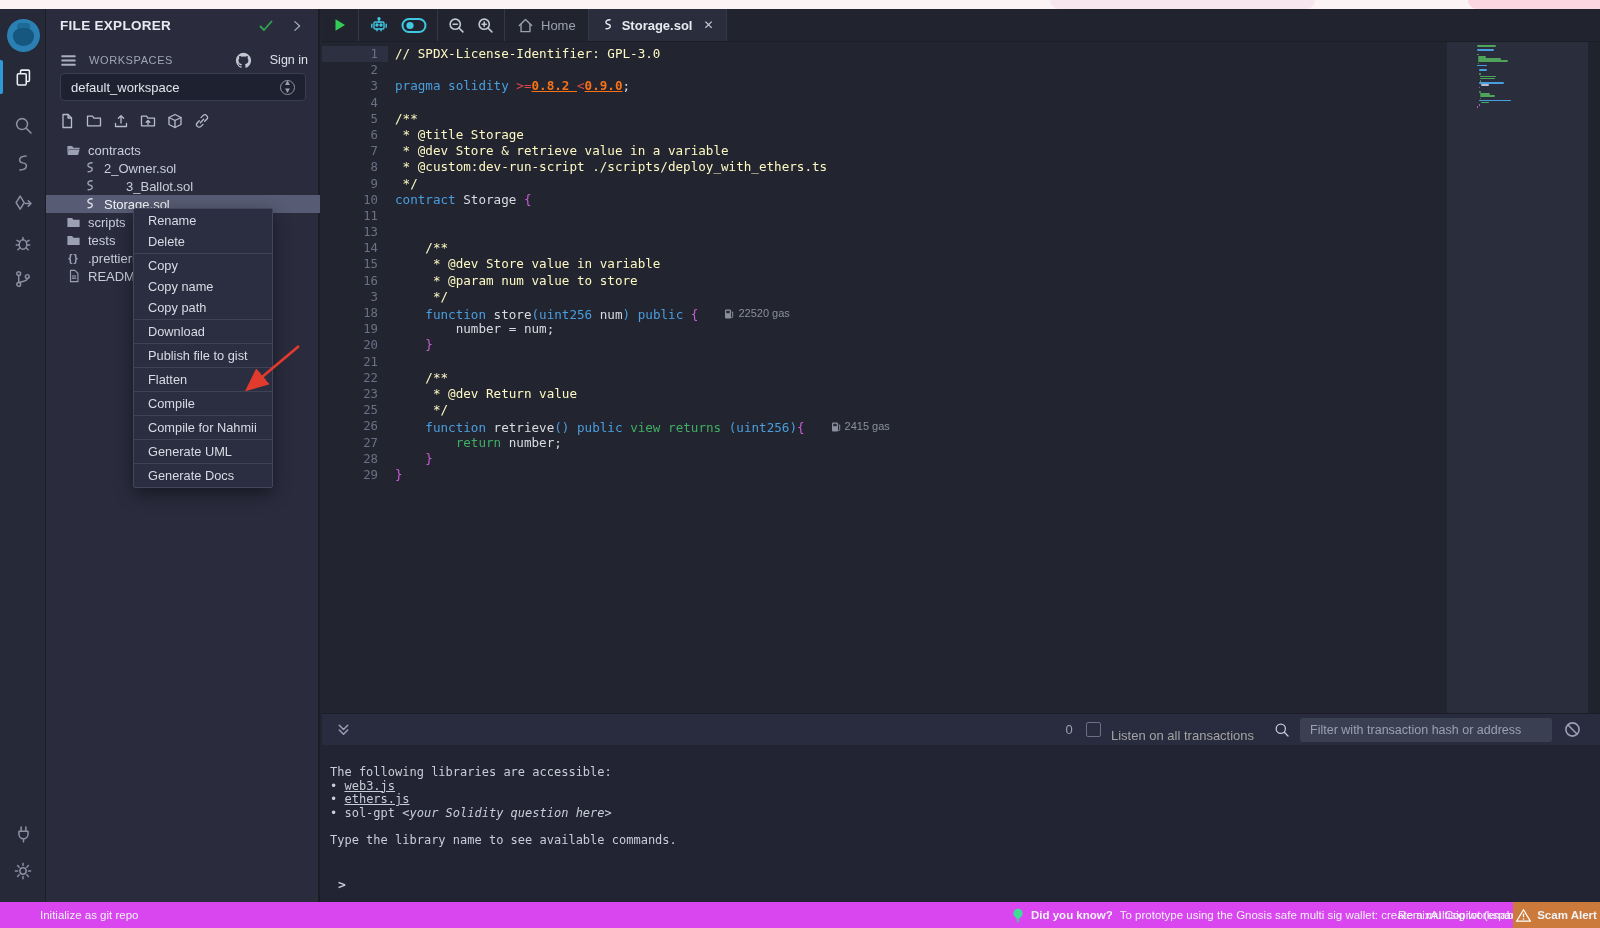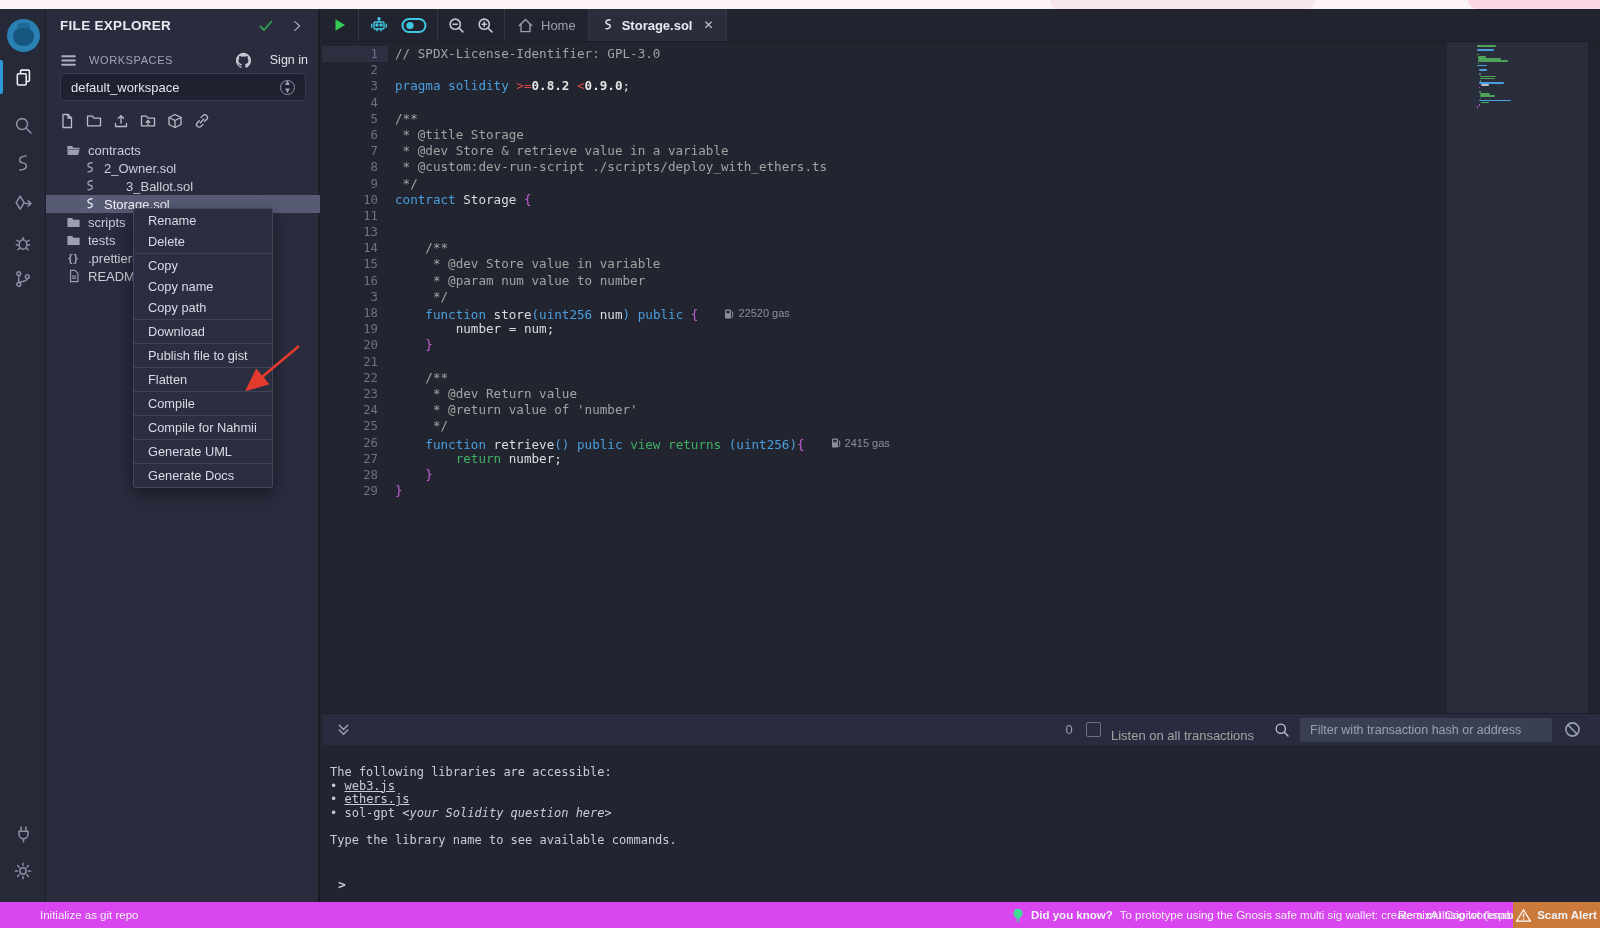--- a/index.html
+++ b/index.html
@@ -56,23 +56,23 @@
   .tab .close { font-size:12px; color:#c3c7d2; margin-left:4px; font-weight:normal; }
 
   
   .editor { position:absolute; left:0; top:33px; width:100%; height:671px; background:#22252f; overflow:hidden; }
   .code-region { position:absolute; left:0; top:0; width:1125px; height:100%; }
   .gutter-hl { position:absolute; left:0; top:4px; width:66px; height:16.2px; background:#2d3040; }
   .code-line { position:relative; height:16.2px; line-height:16.2px; white-space:pre; font-family:"DejaVu Sans Mono", monospace; font-size:12.6px; display:flex; }
   .code-line .ln { width:56px; flex:0 0 auto; text-align:right; padding-right:0; color:#6b7087; font-size:12.3px; }
   .code-line .lc { padding-left:17px; }
   .code-pane { position:absolute; left:0; top:4px; width:1125px; }
-  .tk-c { color:#a3a3a3;text-align:right; } .tk-k { color:#4a9ede; } .tk-g { color:#3fae63; }
+  .tk-c { color:#fef9c3;text-align:right; } .tk-k { color:#4a9ede; } .tk-g { color:#3fae63; }
   .tk-p { color:#c95fd6; } .tk-o { color:#d94848; } .tk-w { color:#d8dbe3; }
-  .tk-n { color:#e5e5e5; font-weight:bold; }
+  .tk-n { color:#f97316; font-weight:bold;text-decoration:underline; }
   .tk-gas { color:#8b8f9c; font-family:"Liberation Sans",sans-serif; font-size:11px; margin-left:26px; display:inline-flex; align-items:center; gap:4px; }
   .minimap-zone { position:absolute; left:1125px; top:0; width:141px; height:100%; background:#2a2d3c; }
   .right-strip { position:absolute; left:1266px; top:0; width:12px; height:100%; background:#20222d; }
   .minimap { position:absolute; left:30px; top:3px; width:48px; }
   .mm-line { height:1.6px; margin-bottom:.6px; border-radius:1px; }
 
   
   .term-header { position:absolute; left:0; top:704px; width:100%; height:32px; background:#292c3e; border-top:1px solid #1a1c26; display:flex; align-items:center; }
   .term-caret { margin-left:14px; color:#9aa0b3; cursor:pointer; line-height:0; }
   .term-right { position:absolute; left:740px; display:flex; align-items:center; }
@@ -376,33 +376,32 @@
             <div class="code-line"><span class="ln">5</span><span class="lc"><span class="tk-c">/**</span></span></div>
             <div class="code-line"><span class="ln">6</span><span class="lc"><span class="tk-c"> * @title Storage</span></span></div>
             <div class="code-line"><span class="ln">7</span><span class="lc"><span class="tk-c"> * @dev Store &amp; retrieve value in a variable</span></span></div>
             <div class="code-line"><span class="ln">8</span><span class="lc"><span class="tk-c"> * @custom:dev-run-script ./scripts/deploy_with_ethers.ts</span></span></div>
             <div class="code-line"><span class="ln">9</span><span class="lc"><span class="tk-c"> */</span></span></div>
             <div class="code-line"><span class="ln">10</span><span class="lc"><span class="tk-k">contract </span><span class="tk-w">Storage </span><span class="tk-p">{</span></span></div>
             <div class="code-line"><span class="ln">11</span><span class="lc"></span></div>
             <div class="code-line"><span class="ln">13</span><span class="lc"></span></div>
             <div class="code-line"><span class="ln">14</span><span class="lc"><span class="tk-c">    /**</span></span></div>
             <div class="code-line"><span class="ln">15</span><span class="lc"><span class="tk-c">     * @dev Store value in variable</span></span></div>
-            <div class="code-line"><span class="ln">16</span><span class="lc"><span class="tk-c">     * @param num value to number</span></span></div>
+            <div class="code-line"><span class="ln">16</span><span class="lc"><span class="tk-c">     * @param num value to store</span></span></div>
             <div class="code-line"><span class="ln">3</span><span class="lc"><span class="tk-c">     */</span></span></div>
             <div class="code-line"><span class="ln">18</span><span class="lc"><span class="tk-w">    </span><span class="tk-k">function</span><span class="tk-w"> store</span><span class="tk-k">(</span><span class="tk-k">uint256</span><span class="tk-w"> num</span><span class="tk-k">)</span><span class="tk-w"> </span><span class="tk-k">public</span><span class="tk-w"> </span><span class="tk-p">{</span><span class="tk-gas"><svg width="10" height="11" viewBox="0 0 10 11">
                     <rect x="1" y="1.5" width="6" height="9" rx="1" fill="#8b8f9c"></rect>
                     <rect x="2.2" y="2.8" width="3.6" height="2.4" rx=".5" fill="#292c3e"></rect>
                     <path d="M7.5 4h1.2v4.6a1 1 0 0 1-2 0" stroke="#8b8f9c" fill="none"></path>
                   </svg><span>22520 gas</span></span></span></div>
             <div class="code-line"><span class="ln">19</span><span class="lc"><span class="tk-w">        number = num;</span></span></div>
             <div class="code-line"><span class="ln">20</span><span class="lc"><span class="tk-w">    </span><span class="tk-p">}</span></span></div>
             <div class="code-line"><span class="ln">21</span><span class="lc"></span></div>
             <div class="code-line"><span class="ln">22</span><span class="lc"><span class="tk-c">    /**</span></span></div>
             <div class="code-line"><span class="ln">23</span><span class="lc"><span class="tk-c">     * @dev Return value</span></span></div>
-            <div class="code-line"><span class="ln">24</span><span class="lc"><span class="tk-c">     * @return value of 'number'</span></span></div>
             <div class="code-line"><span class="ln">25</span><span class="lc"><span class="tk-c">     */</span></span></div>
             <div class="code-line"><span class="ln">26</span><span class="lc"><span class="tk-w">    </span><span class="tk-k">function</span><span class="tk-w"> retrieve</span><span class="tk-k">()</span><span class="tk-w"> </span><span class="tk-k">public</span><span class="tk-w"> </span><span class="tk-g">view</span><span class="tk-w"> </span><span class="tk-g">returns</span><span class="tk-w"> </span><span class="tk-k">(uint256)</span><span class="tk-p">{</span><span class="tk-gas"><svg width="10" height="11" viewBox="0 0 10 11">
                     <rect x="1" y="1.5" width="6" height="9" rx="1" fill="#8b8f9c"></rect>
                     <rect x="2.2" y="2.8" width="3.6" height="2.4" rx=".5" fill="#292c3e"></rect>
                     <path d="M7.5 4h1.2v4.6a1 1 0 0 1-2 0" stroke="#8b8f9c" fill="none"></path>
                   </svg><span>2415 gas</span></span></span></div>
             <div class="code-line"><span class="ln">27</span><span class="lc"><span class="tk-w">        </span><span class="tk-g">return</span><span class="tk-w"> number;</span></span></div>
             <div class="code-line"><span class="ln">28</span><span class="lc"><span class="tk-w">    </span><span class="tk-p">}</span></span></div>
             <div class="code-line"><span class="ln">29</span><span class="lc"><span class="tk-p">}</span></span></div>
           </div>

